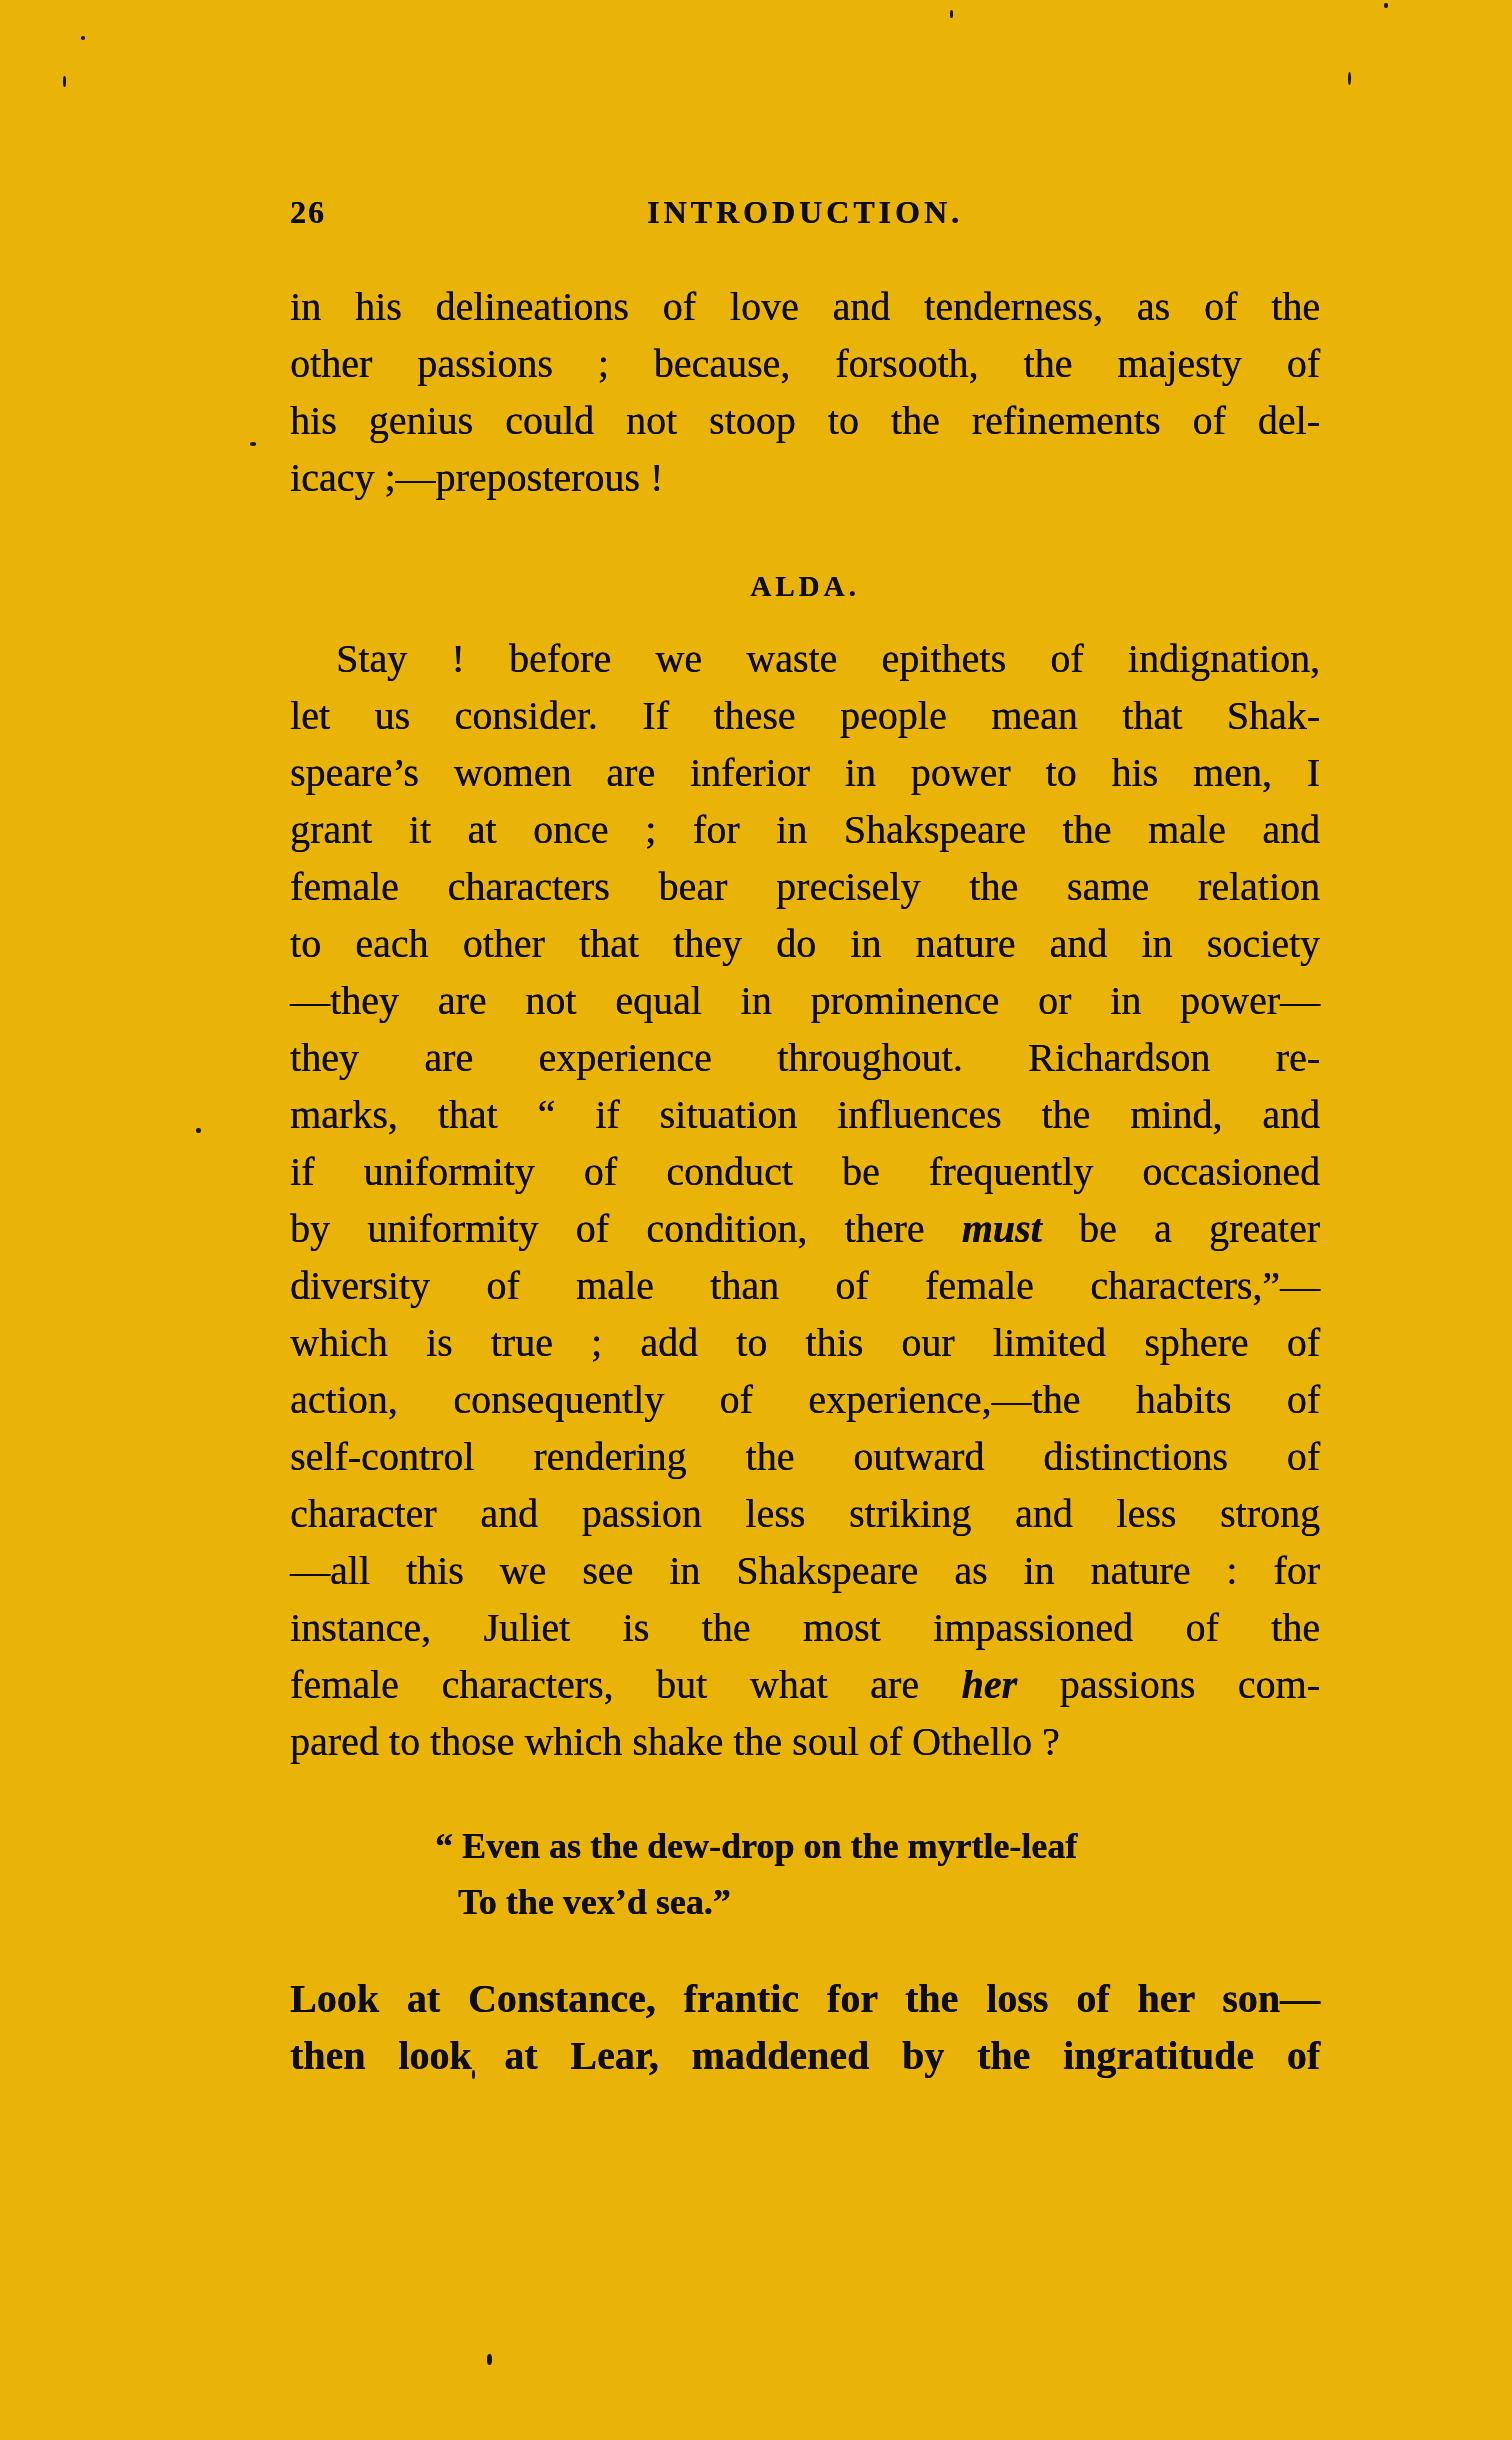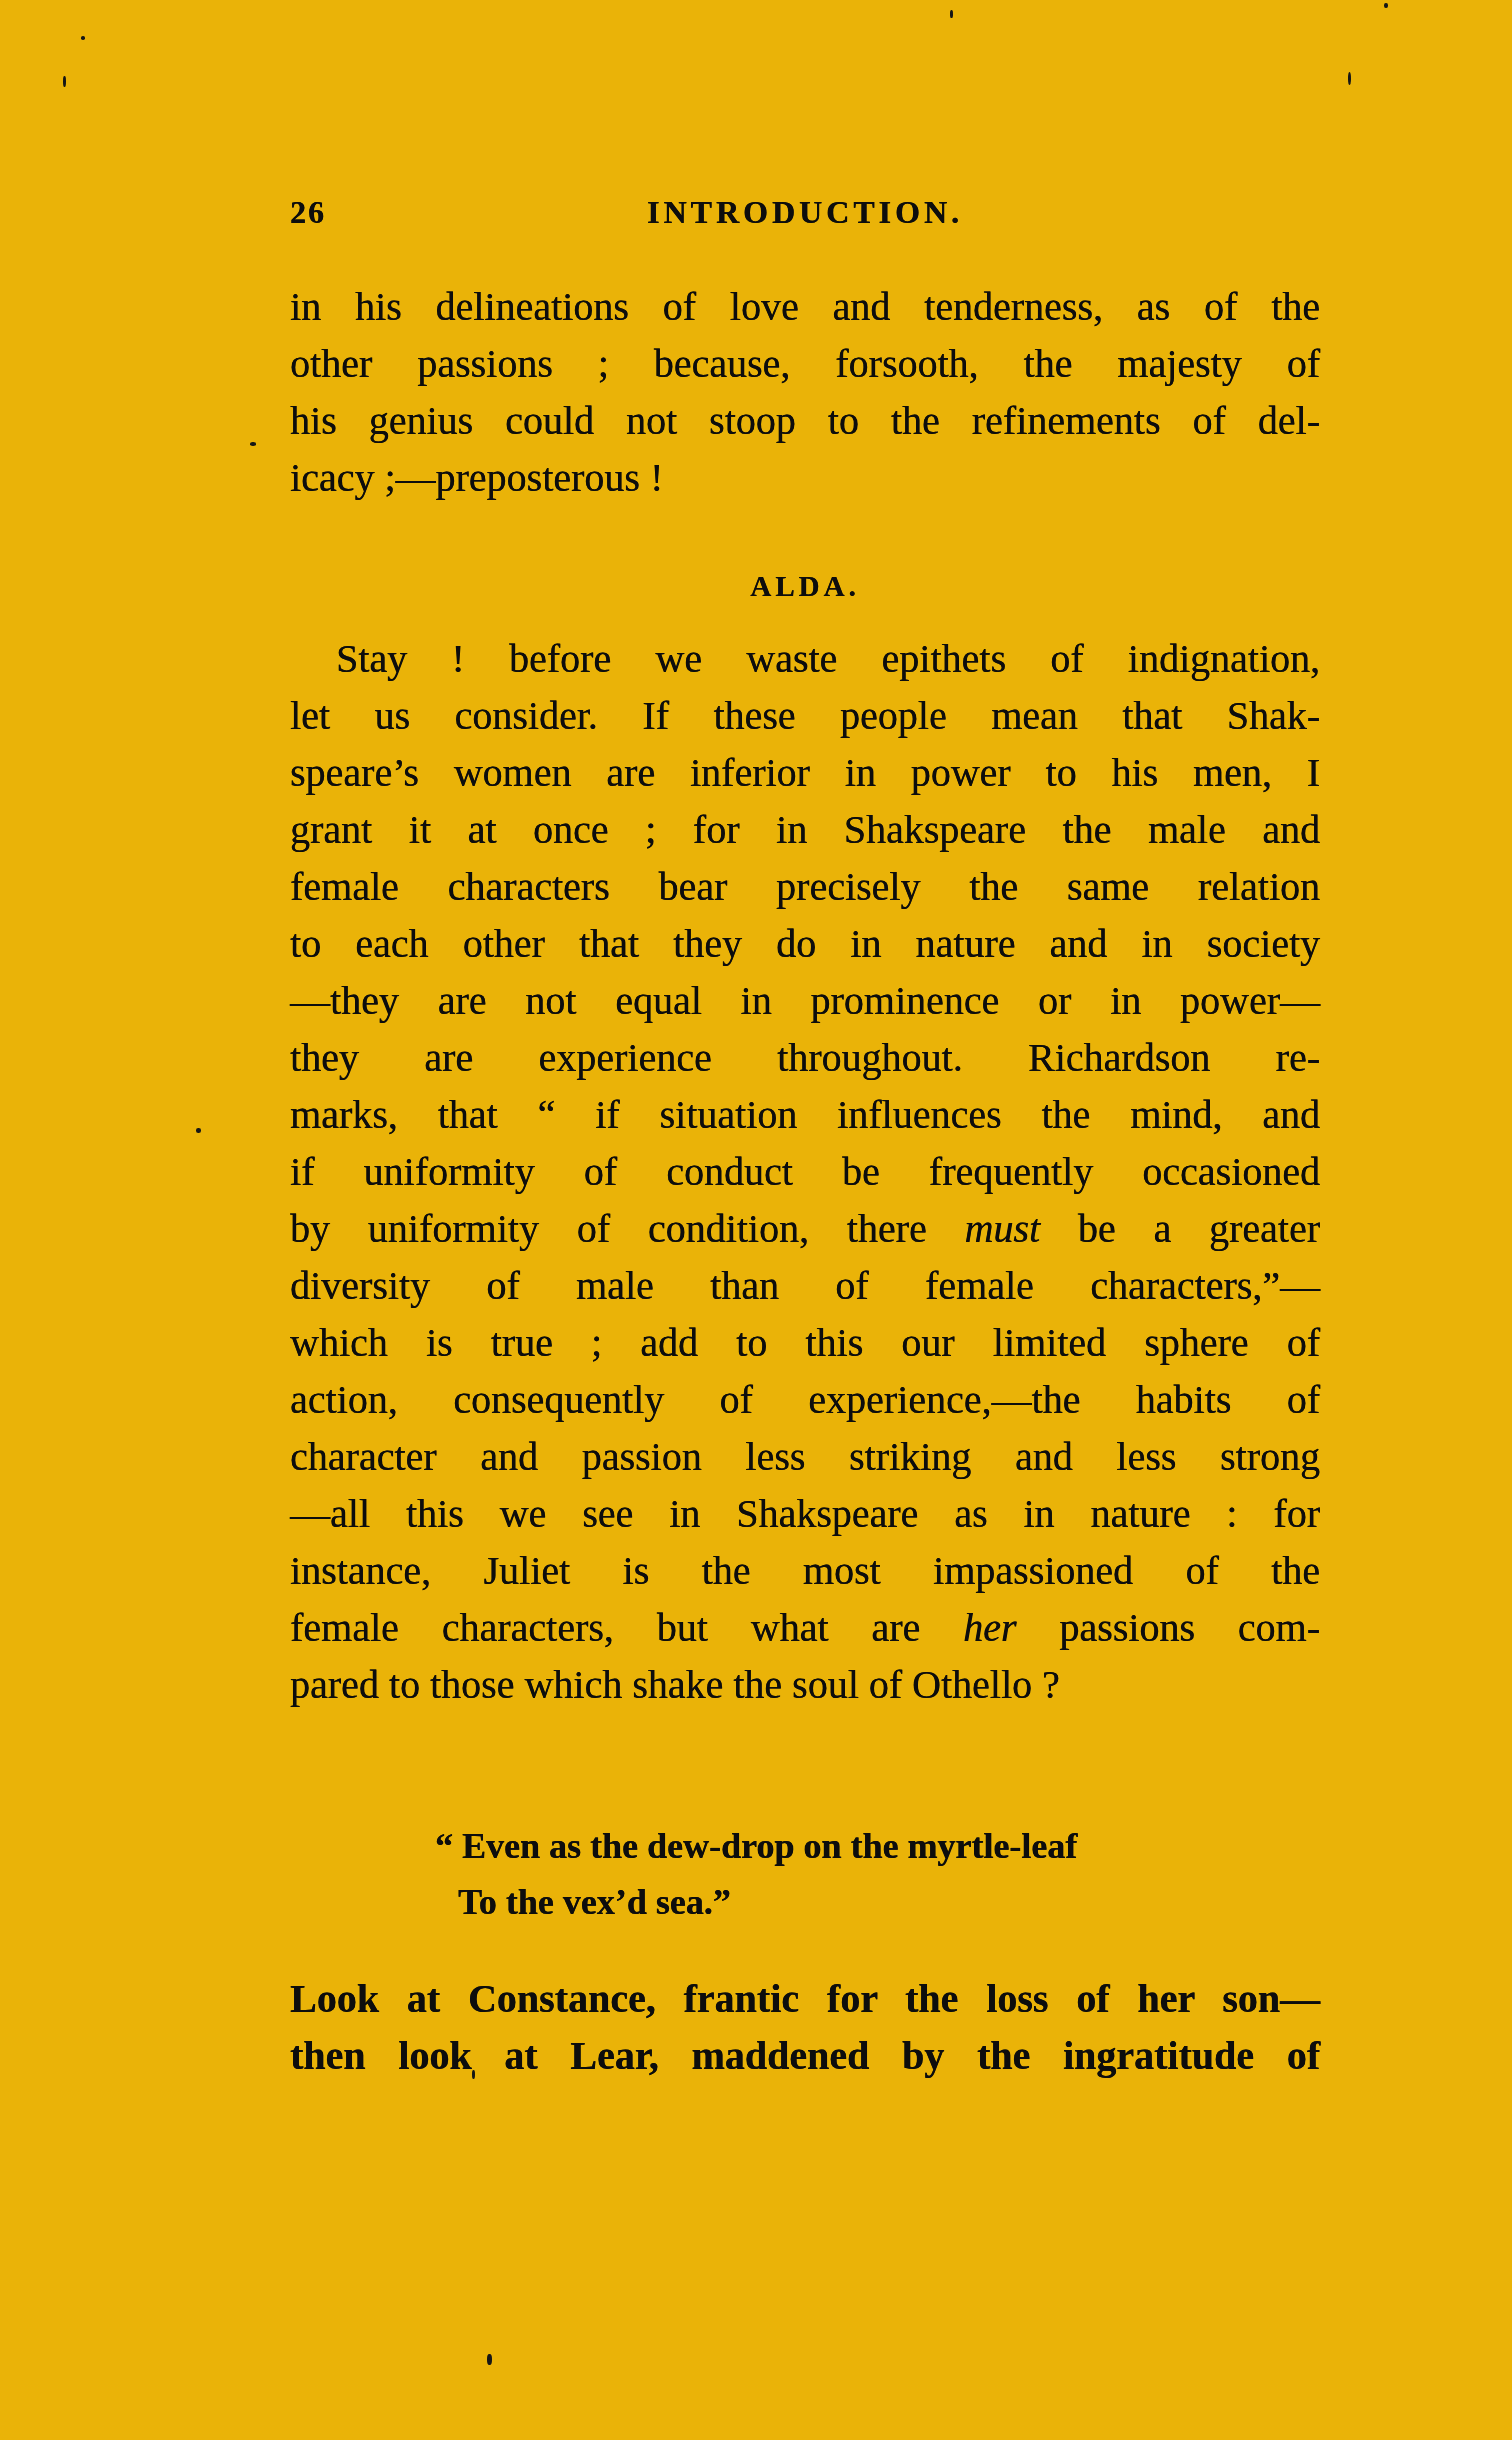--- a/index.html
+++ b/index.html
@@ -87,21 +87,21 @@
   .verse .vline1 { padding-left: 145px; }
   .verse .vline2 { padding-left: 168px; }
 
   .para3 {
     top: 1970px;
     font-weight: bold;
   }
 
   .it {
     font-style: italic;
-    font-weight: normal;
+    font-weight: bold;
   }
 
   
   .speck {
     position: absolute;
     background: #161616;
     border-radius: 45%;
   }
 </style>
 </head>
@@ -143,20 +143,21 @@
     <div class="line j">—they are not equal in prominence or in power—</div>
     <div class="line j">they are experience throughout.  Richardson re-</div>
     <div class="line j">marks, that “ if situation influences the mind, and</div>
     <div class="line j">if uniformity of conduct be frequently occasioned</div>
     <div class="line j">
       <span>by uniformity of condition, there </span><em class="it">must</em><span> be a greater</span>
     </div>
     <div class="line j">diversity of male than of female characters,”—</div>
     <div class="line j">which is true ; add to this our limited sphere of</div>
     <div class="line j">action, consequently of experience,—the habits of</div>
+    <div class="line j">self-control rendering the outward distinctions of</div>
     <div class="line j">character and passion less striking and less strong</div>
     <div class="line j">—all this we see in Shakspeare as in nature : for</div>
     <div class="line j">instance, Juliet is the most impassioned of the</div>
     <div class="line j">
       <span>female characters, but what are </span><em class="it">her</em><span> passions com-</span>
     </div>
     <div class="line">pared to those which shake the soul of Othello ?</div>
   </section>
 
   <section class="verse">

